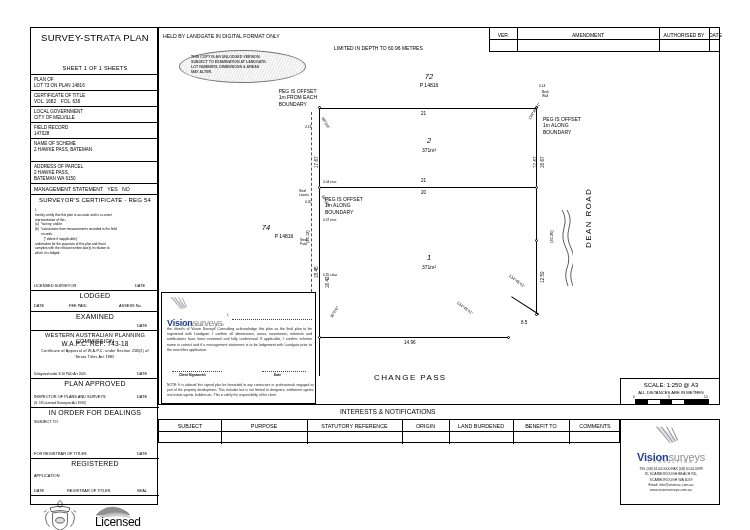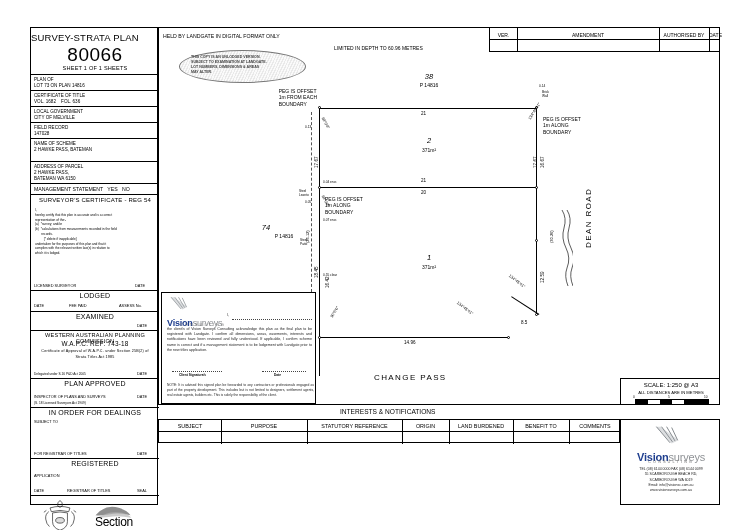--- a/index.html
+++ b/index.html
@@ -51,21 +51,21 @@
   .lbl.sm { font-size: 3.9px; }
   .lbl.xs { font-size: 3.2px; }
 
   
   #leftpanel { left: 30px; top: 27px; width: 128px; height: 478px; }
 
   .cellline { position:absolute; left:0; width:128px; height:1px; background:#000; }
 
   .title-main {
     position:absolute; left:0; top:4px; width:128px;
-    font-size:9.5px; letter-spacing:.2px;
+    text-align:center; font-size:9.5px; letter-spacing:.2px;
   }
   .title-num {
     position:absolute; left:0; top:16px; width:128px;
     text-align:center; font-size:19px; font-weight:normal; letter-spacing:.5px;
   }
   .title-sheet {
     position:absolute; left:0; top:37px; width:128px;
     text-align:center; font-size:5.6px; letter-spacing:.2px;
   }
 
@@ -126,21 +126,20 @@
 </style>
 </head>
 <body>
 
 <div id="page">
 
 
   <div class="box" id="leftpanel">
 
     <div class="title-main">SURVEY-STRATA PLAN</div>
-    <div class="title-num">80066</div>
     <div class="title-sheet">SHEET 1 OF 1 SHEETS</div>
     <div class="cellline" style="top:46px"></div>
 
     <div class="lbl" style="left:3px; top:49px">PLAN OF</div>
     <div class="lbl" style="left:3px; top:55px">LOT 73 ON PLAN 14816</div>
     <div class="cellline" style="top:62px"></div>
 
     <div class="lbl" style="left:3px; top:65px">CERTIFICATE OF TITLE</div>
     <div class="lbl" style="left:3px; top:71px">VOL. 1682    FOL. 636</div>
     <div class="cellline" style="top:78px"></div>
@@ -231,21 +230,21 @@
       </svg>
       
     </div>
 
     <div style="position:absolute; left:62px; top:474px; width:16px; height:10px">
       <svg viewBox="0 0 46 24" width="40" height="20">
         <path d="M2 16 Q14 2 30 7 Q40 10 44 16 Q30 12 18 15 Q8 17 2 16z" fill="#7a7a7a" opacity=".85"></path>
         <path d="M4 19 Q18 10 34 13 Q42 15 45 19 Q30 16 18 18 Q10 19 4 19z" fill="#b5b5b5" opacity=".7"></path>
       </svg>
     </div>
-    <div style="position:absolute; left:64px; top:487px; font-size:12px; letter-spacing:-.3px">Section</div>
+    <div style="position:absolute; left:64px; top:487px; font-size:12px; letter-spacing:-.3px">Licensed</div>
   </div>
 
   <div class="box" id="plan">
 
     <div class="lbl" style="left:4px; top:5px; font-size:5.2px">HELD BY LANDGATE IN DIGITAL FORMAT ONLY</div>
 
     <div class="stamp" style="left:20px; top:22px; width:125px; height:31px"></div>
     <div class="stamp-txt" style="left:32px; top:27px">THIS COPY IS AN UNLODGED VERSION.
 SUBJECT TO EXAMINATION AT LANDGATE.
 LOT NUMBERS, DIMENSIONS &amp; AREAS
@@ -264,21 +263,21 @@
     <div class="amhead" style="left:500px; top:4px; width:50px">AUTHORISED BY</div>
     <div class="amhead" style="left:550px; top:4px; width:10px">DATE</div>
 
     <div style="position:absolute; left:400px; top:180px; width:14px; height:80px">
       <svg width="14" height="80" viewBox="0 0 14 80">
         <path d="M3 2 q5 8 2 18 q-3 10 2 20 q5 10 1 20 q-3 8 1 18" stroke="#333" fill="none" stroke-width=".8"></path>
         <path d="M8 2 q5 8 2 18 q-3 10 2 20 q5 10 1 20 q-3 8 1 18" stroke="#333" fill="none" stroke-width=".8"></path>
       </svg>
     </div>
 
-    <div class="lotnum" style="left:255px; top:44px; width:30px">38</div>
+    <div class="lotnum" style="left:255px; top:44px; width:30px">72</div>
     <div class="lotarea" style="left:248px; top:54px; width:44px">P 14816</div>
 
     <div class="lotnum" style="left:92px; top:195px; width:30px">74</div>
     <div class="lotarea" style="left:103px; top:205px; width:44px">P 14816</div>
 
     <div class="pl" style="left:160px; top:80px; width:1.3px; height:268px"></div>
 
     <div class="pl" style="left:152px; top:84px; width:0; height:180px; border-left:1px dashed #555; background:none"></div>
 
     <div class="pl" style="left:160px; top:80px; width:218px; height:1.3px"></div>

